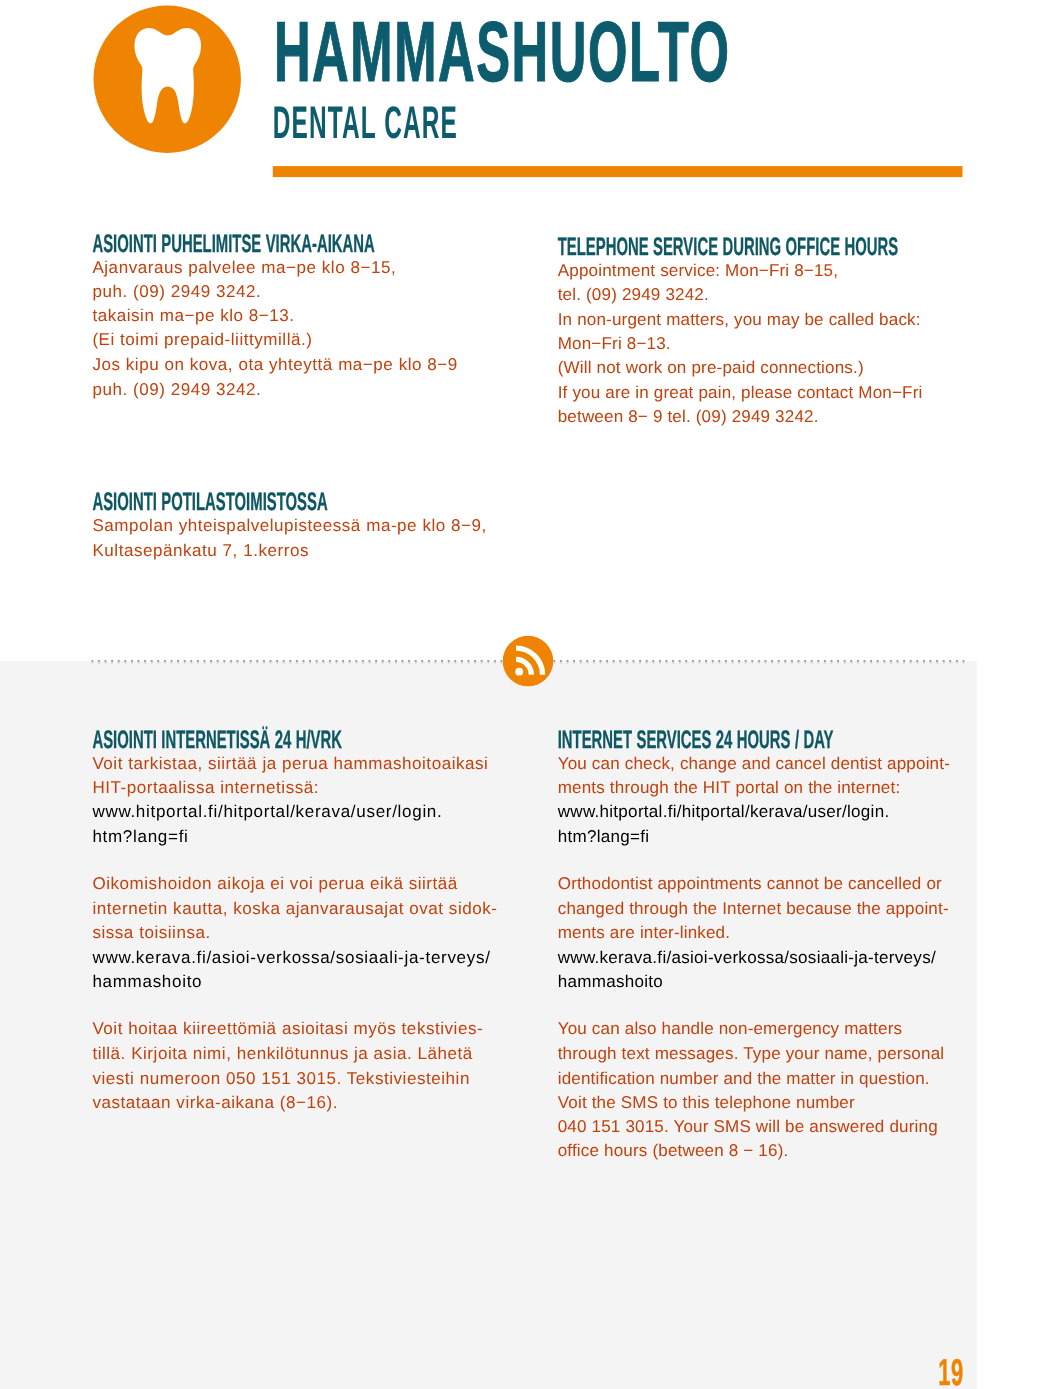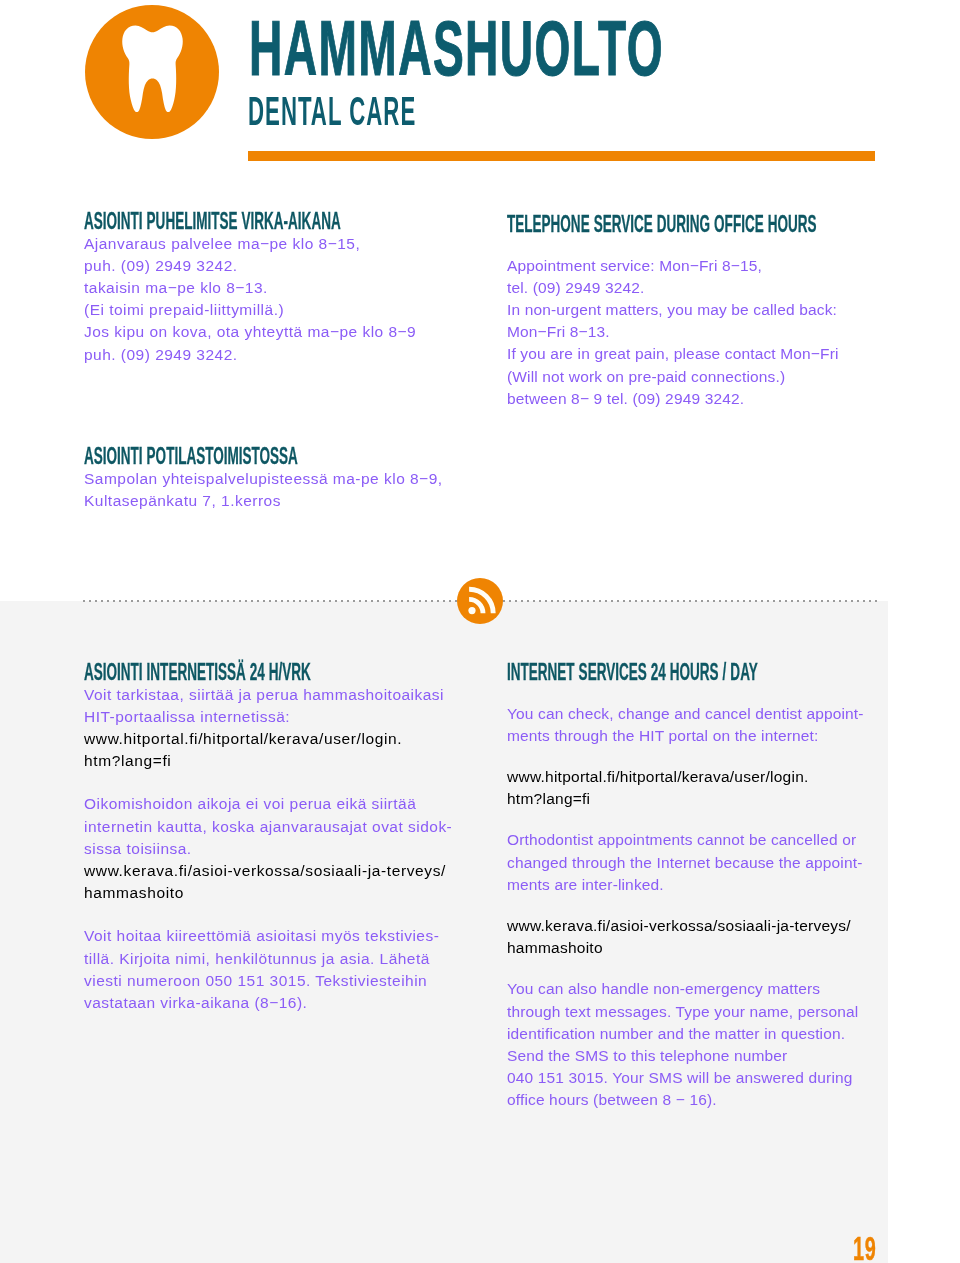--- a/index.html
+++ b/index.html
@@ -16,26 +16,26 @@
   .title-main{font-weight:bold;color:#0d5c6e;font-size:77.5px;line-height:77.5px;letter-spacing:2.3px;
               -webkit-text-stroke:1.1px #0d5c6e;
               transform:scaleX(0.596);transform-origin:0 0;white-space:nowrap;position:absolute;left:0.6px;top:1.5px;}
   .title-sub{font-weight:bold;color:#0d5c6e;font-size:41.5px;line-height:41.5px;letter-spacing:1.9px;
              transform:scaleX(0.535);transform-origin:0 0;white-space:nowrap;position:absolute;left:0;top:81.5px;}
   .rule{position:absolute;left:248px;top:151px;width:627px;height:9.5px;background:#ef8402;}
 
   
   .colL{position:absolute;left:84px;width:380px;}
   .colR{position:absolute;left:507px;width:400px;}
-  .colR p.body{letter-spacing:0.15px;margin-top:19px;}
+  .colR p.body{letter-spacing:0.15px;}
 
   h3.sec{margin:0;color:#0e5763;font-size:23px;line-height:23px;font-weight:bold;
          -webkit-text-stroke:0.3px #0e5763;
          transform:scaleX(0.588);transform-origin:0 0;white-space:nowrap;height:22.5px;padding-top:4px;word-spacing:0.4px;}
-  p.body{margin:0;color:#8b5cf6;font-size:15.5px;line-height:22.2px;font-weight:400;letter-spacing:0.48px;}
+  p.body{margin:0;color:#c2410c;font-size:15.5px;line-height:22.2px;font-weight:400;letter-spacing:0.48px;}
   p.body .ln{display:block;white-space:nowrap;}
   p.spacer{margin-top:21px;}
   p.body.url{color:#000000;letter-spacing:0.62px;}
   .colR p.body.url{letter-spacing:0.25px;}
 
   
   .dotted{position:absolute;left:83px;top:600px;width:795px;height:3px;
           background-image:radial-gradient(circle at 1.0px 1.0px, #9b9b9b 0.85px, rgba(0,0,0,0) 1.2px);
           background-size:6px 3px;background-repeat:repeat-x;}
   .rss{position:absolute;left:457px;top:578px;width:46px;height:46px;}
@@ -80,22 +80,22 @@
         <span class="ln">puh. (09) 2949 3242.</span>
       </p>
   </div>
   <div class="colR" style="top:209px">
     <h3 class="sec">TELEPHONE SERVICE DURING OFFICE HOURS</h3>
     <p class="body">
         <span class="ln">Appointment service: Mon−Fri 8−15,</span>
         <span class="ln">tel. (09) 2949 3242.</span>
         <span class="ln">In non-urgent matters, you may be called back:</span>
         <span class="ln">Mon−Fri 8−13.</span>
+        <span class="ln">(Will not work on pre-paid connections.)</span>
         <span class="ln">If you are in great pain, please contact Mon−Fri</span>
-        <span class="ln">(Will not work on pre-paid connections.)</span>
         <span class="ln">between 8− 9 tel. (09) 2949 3242.</span>
       </p>
   </div>
 
   <div class="colL" style="top:441px">
     <h3 class="sec">ASIOINTI POTILASTOIMISTOSSA</h3>
     <p class="body">
         <span class="ln">Sampolan yhteispalvelupisteessä ma-pe klo 8−9,</span>
         <span class="ln">Kultasepänkatu 7, 1.kerros</span>
       </p>
@@ -143,18 +143,18 @@
         <span class="ln">ments are inter-linked.</span>
       </p>
     <p class="body url">
         <span class="ln">www.kerava.fi/asioi-verkossa/sosiaali-ja-terveys/</span>
         <span class="ln">hammashoito</span>
       </p>
     <p class="body spacer">
         <span class="ln">You can also handle non-emergency matters</span>
         <span class="ln">through text messages. Type your name, personal</span>
         <span class="ln">identification number and the matter in question.</span>
-        <span class="ln">Send the SMS to this telephone number</span>
+        <span class="ln">Voit the SMS to this telephone number</span>
         <span class="ln">040 151 3015. Your SMS will be answered during</span>
         <span class="ln">office hours (between 8 − 16).</span>
       </p>
   </div>
 </div>
 
 </body></html>

